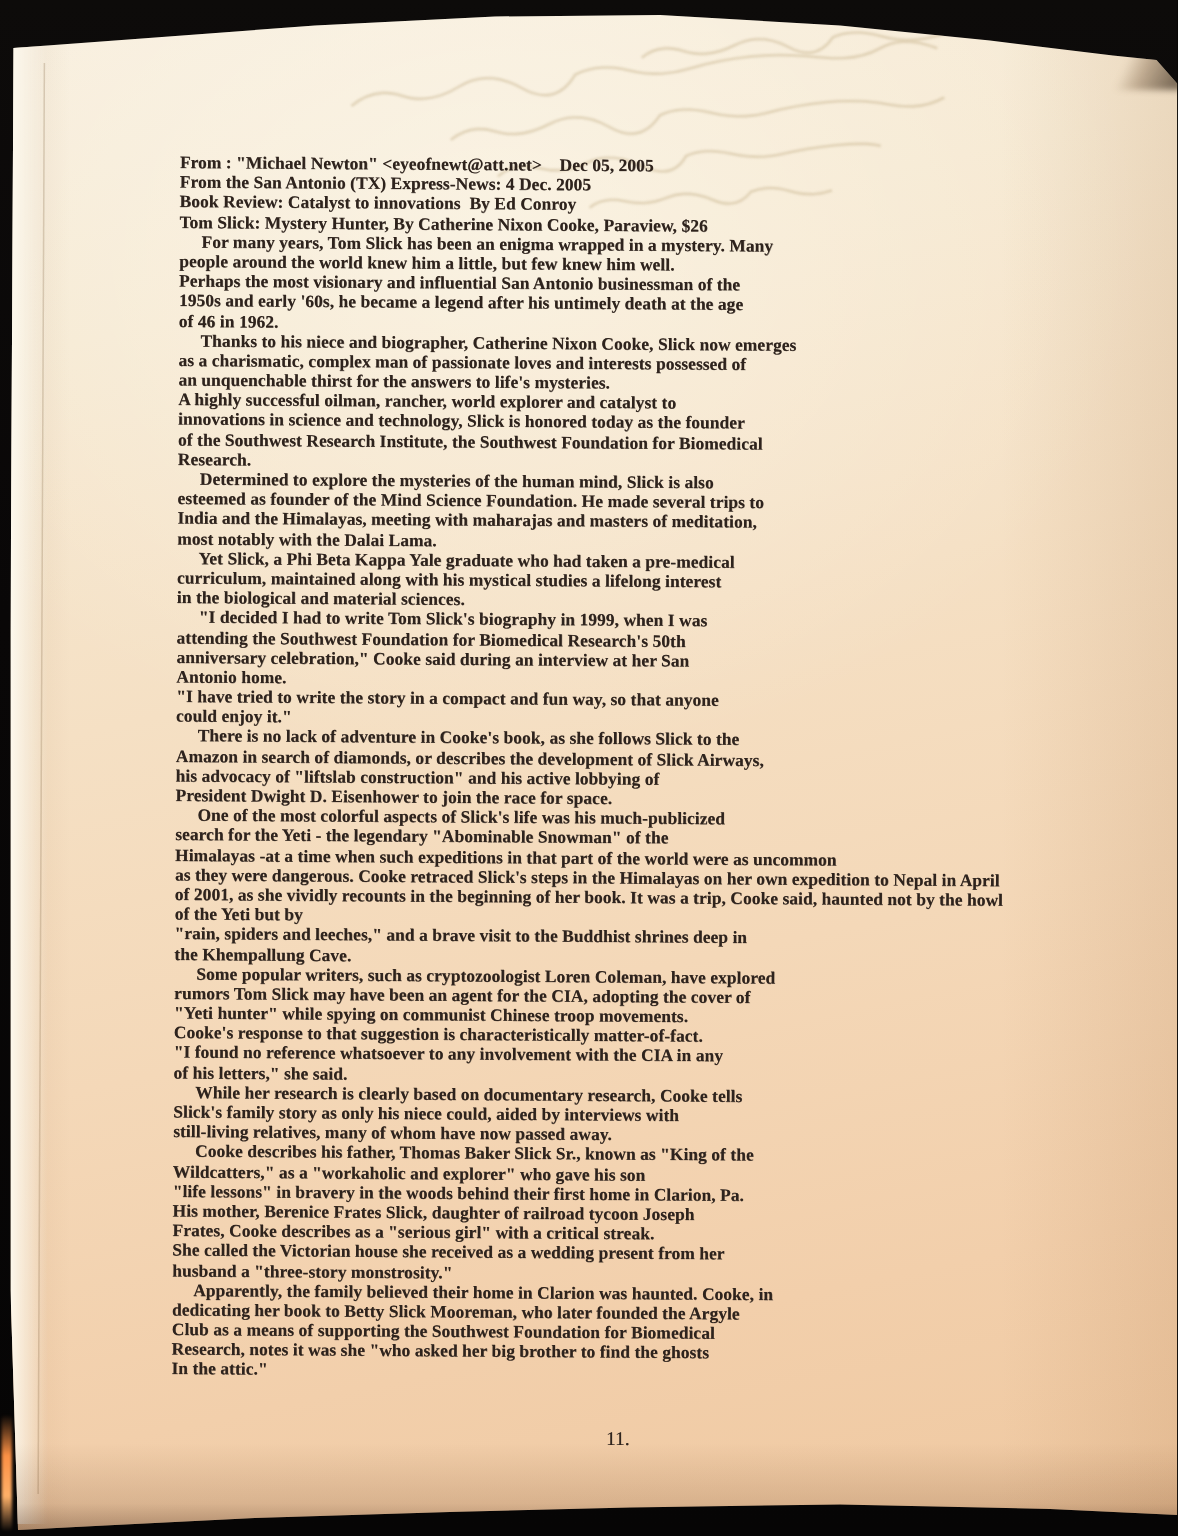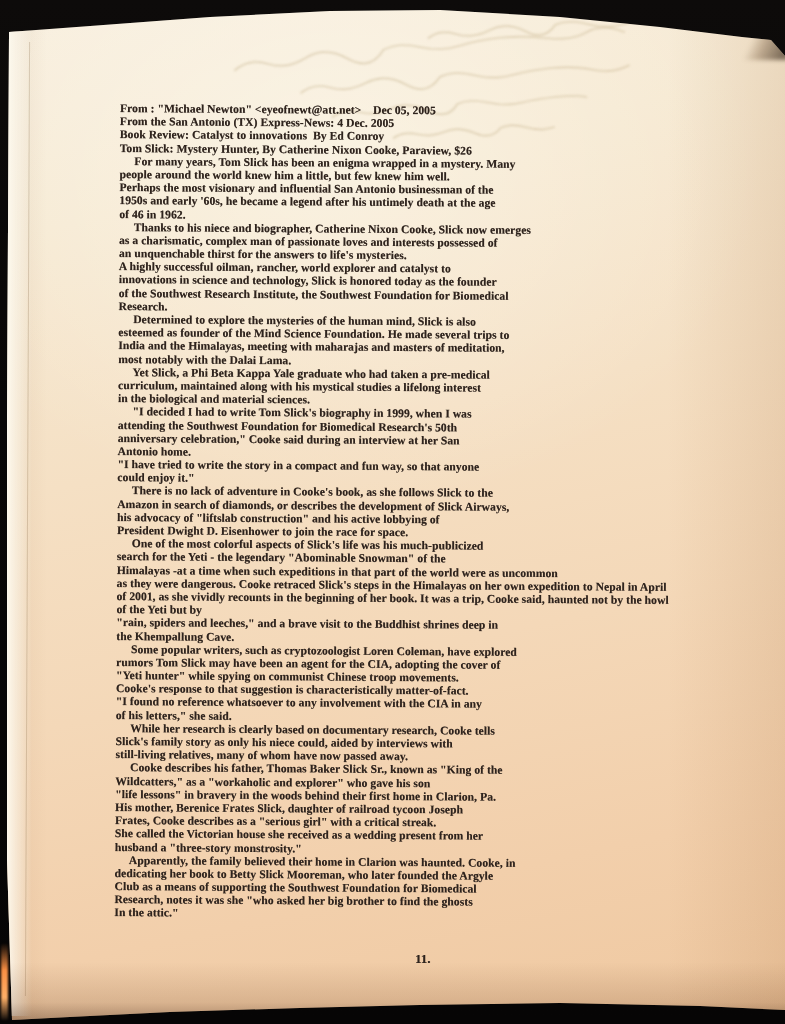--- a/index.html
+++ b/index.html
@@ -79,23 +79,23 @@
     white-space: pre;
     font-family: "Liberation Serif", "DejaVu Serif", serif;
     font-weight: 700;
     font-size: 11.6px;
     line-height: 13.18px;
     letter-spacing: 0.05px;
     color: #2e231d;
     text-shadow: 0.2px 0.2px 0.3px rgba(46,35,29,0.55);
   }
   .page-number {
-    position: absolute; left: 415px; top: 951px;
+    position: absolute; left: 404px; top: 951px;
     font-family: "Liberation Serif", "DejaVu Serif", serif;
-    font-weight: 700;
+    font-weight: 400;
     font-size: 13px;
     color: #2e231d;
     text-shadow: 0.2px 0.2px 0.3px rgba(46,35,29,0.55);
     text-align: center;
   }
 </style>
 </head>
 <body>
 
 <div class="photo">

